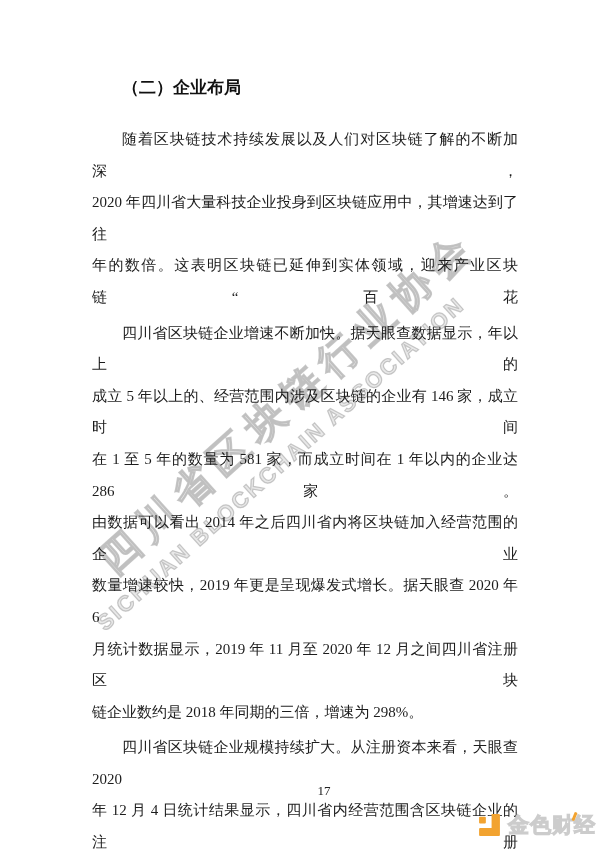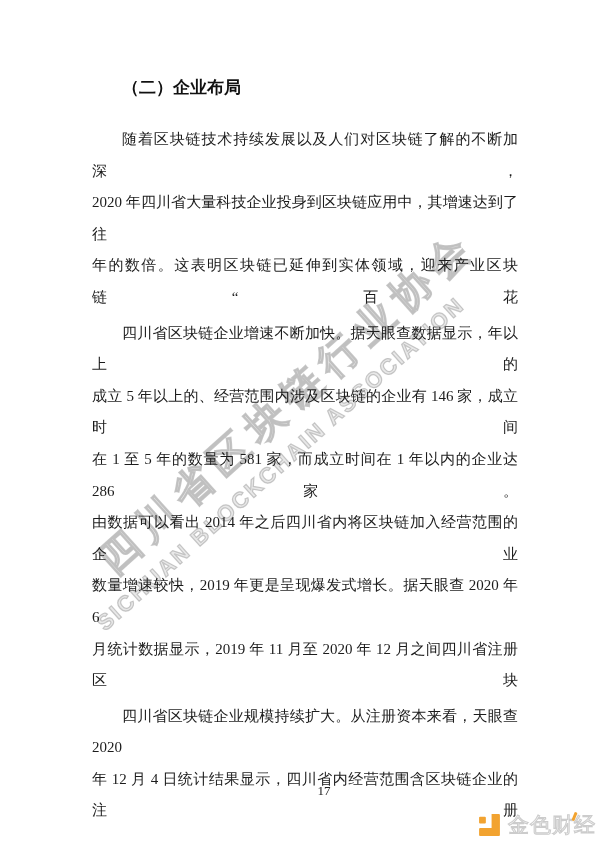--- a/index.html
+++ b/index.html
@@ -85,21 +85,21 @@
     display: flex;
     align-items: center;
     gap: 6px;
     z-index: 2;
   }
   .brand-icon { display: block; }
   .brand-text-wrap { position: relative; }
   .brand-text {
     font-family: "Liberation Sans", "DejaVu Sans", sans-serif;
     font-size: 21px;
-    font-weight: normal;
+    font-weight: bold;
     letter-spacing: 1px;
     color: #ffffff;
     -webkit-text-stroke: 1.1px #cccccc;
   }
   .brand-accent {
     position: absolute;
     right: 20px;
     top: 1px;
     width: 3px;
     height: 9px;
@@ -124,20 +124,21 @@
           <div class="line">2020 年四川省大量科技企业投身到区块链应用中，其增速达到了往</div>
           <div class="line">年的数倍。这表明区块链已延伸到实体领域，迎来产业区块链“百花</div>
         </div>
         <div class="para">
           <div class="line first">四川省区块链企业增速不断加快。据天眼查数据显示，年以上的</div>
           <div class="line">成立 5 年以上的、经营范围内涉及区块链的企业有 146 家，成立时间</div>
           <div class="line">在 1 至 5 年的数量为 581 家，而成立时间在 1 年以内的企业达 286 家。</div>
           <div class="line">由数据可以看出 2014 年之后四川省内将区块链加入经营范围的企业</div>
           <div class="line">数量增速较快，2019 年更是呈现爆发式增长。据天眼查 2020 年 6</div>
           <div class="line">月统计数据显示，2019 年 11 月至 2020 年 12 月之间四川省注册区块</div>
+          <div class="line last">链企业数约是 2018 年同期的三倍，增速为 298%。</div>
         </div>
         <div class="para">
           <div class="line first">四川省区块链企业规模持续扩大。从注册资本来看，天眼查 2020</div>
           <div class="line">年 12 月 4 日统计结果显示，四川省内经营范围含区块链企业的注册</div>
         </div>
       </div>
   </div>
 
   <div class="page-number">17</div>
 

